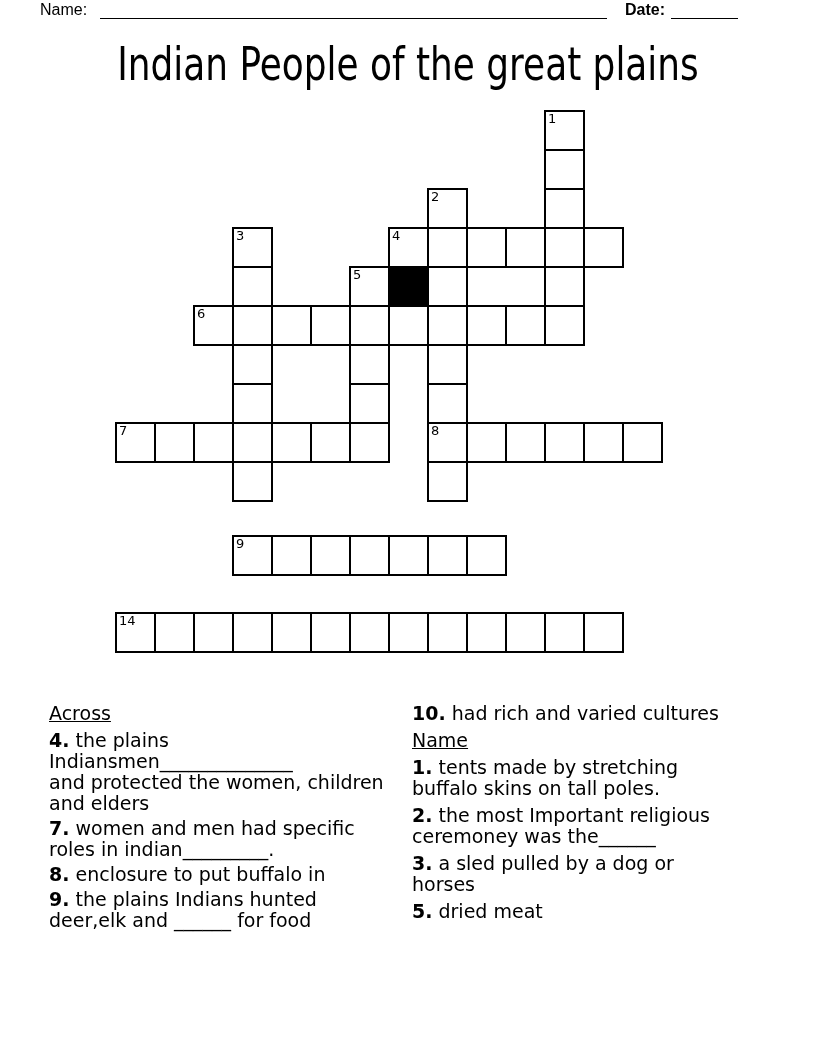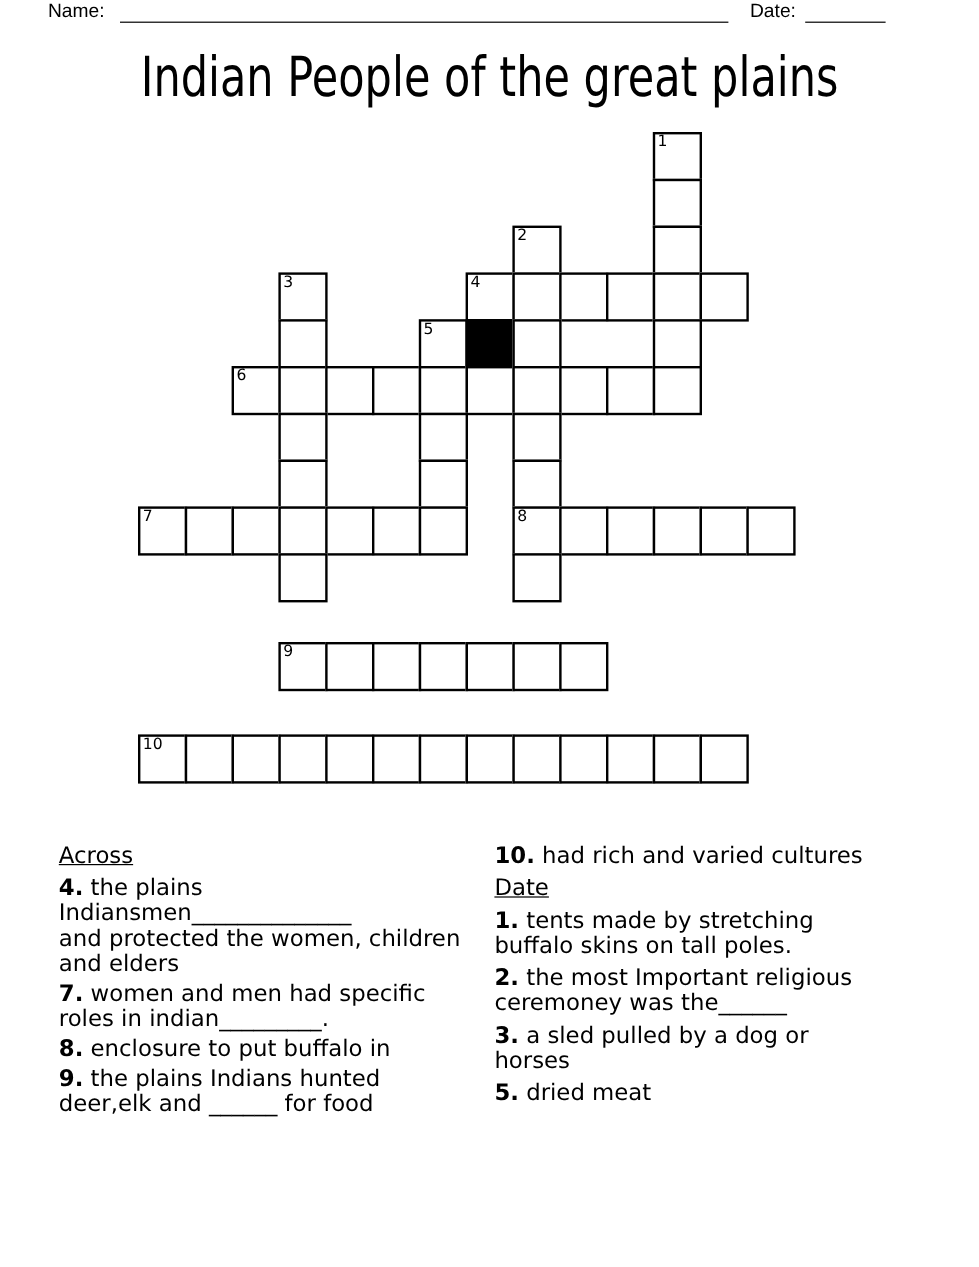--- a/index.html
+++ b/index.html
@@ -34,21 +34,21 @@
   #clues-right .clue{margin-bottom:6px;}
   .clue b{font-weight:bold;}
 </style>
 </head>
 <body>
 
 <div class="page">
 
   <span class="hdr-label" style="left:40px;text-align:right;">Name:</span>
   <span class="hdr-line" style="left:100px;width:507px;top:1px;"></span>
-  <span class="hdr-label" style="left:625px;">Date:</span>
+  <span class="hdr-label" style="left:625px;font-weight:bold;">Date:</span>
   <span class="hdr-line" style="left:671px;width:67px;top:1px;"></span>
 
   <div class="title">Indian People of the great plains</div>
 
   <div class="grid" id="grid">
       <div class="cell" style="left: 544px; top: 110px;">
         <span class="num">1</span>
       </div>
       <div class="cell" style="left: 544px; top: 149px;"></div>
       <div class="cell" style="left: 427px; top: 188px;">
@@ -113,21 +113,21 @@
       <div class="cell" style="left: 232px; top: 535px;">
         <span class="num">9</span>
       </div>
       <div class="cell" style="left: 271px; top: 535px;"></div>
       <div class="cell" style="left: 310px; top: 535px;"></div>
       <div class="cell" style="left: 349px; top: 535px;"></div>
       <div class="cell" style="left: 388px; top: 535px;"></div>
       <div class="cell" style="left: 427px; top: 535px;"></div>
       <div class="cell" style="left: 466px; top: 535px;"></div>
       <div class="cell" style="left: 115px; top: 612px;">
-        <span class="num">10</span>
+        <span class="num">14</span>
       </div>
       <div class="cell" style="left: 154px; top: 612px;"></div>
       <div class="cell" style="left: 193px; top: 612px;"></div>
       <div class="cell" style="left: 232px; top: 612px;"></div>
       <div class="cell" style="left: 271px; top: 612px;"></div>
       <div class="cell" style="left: 310px; top: 612px;"></div>
       <div class="cell" style="left: 349px; top: 612px;"></div>
       <div class="cell" style="left: 388px; top: 612px;"></div>
       <div class="cell" style="left: 427px; top: 612px;"></div>
       <div class="cell" style="left: 466px; top: 612px;"></div>
@@ -141,21 +141,21 @@
   <div class="clue"><b>4.</b> the plains Indiansmen______________<br>and protected the women, children<br>and elders</div>
       <div class="clue"><b>7.</b> women and men had specific<br>roles in indian_________.</div>
       <div class="clue"><b>8.</b> enclosure to put buffalo in</div>
       <div class="clue"><b>9.</b> the plains Indians hunted<br>deer,elk and ______ for food</div>
     </div>
 
   <div class="clue-col" id="clues-right">
     <div id="clue10-slot">
         <div class="clue"><b>10.</b> had rich and varied cultures</div>
       </div>
-    <div class="clue-heading">Date</div>
+    <div class="clue-heading">Name</div>
     <div id="down-items-slot">
         <div class="clue"><b>1.</b> tents made by stretching<br>buffalo skins on tall poles.</div>
         <div class="clue"><b>2.</b> the most Important religious<br>ceremoney was the______</div>
         <div class="clue"><b>3.</b> a sled pulled by a dog or<br>horses</div>
         <div class="clue"><b>5.</b> dried meat</div>
       </div>
   </div>
 
 </div>
 

